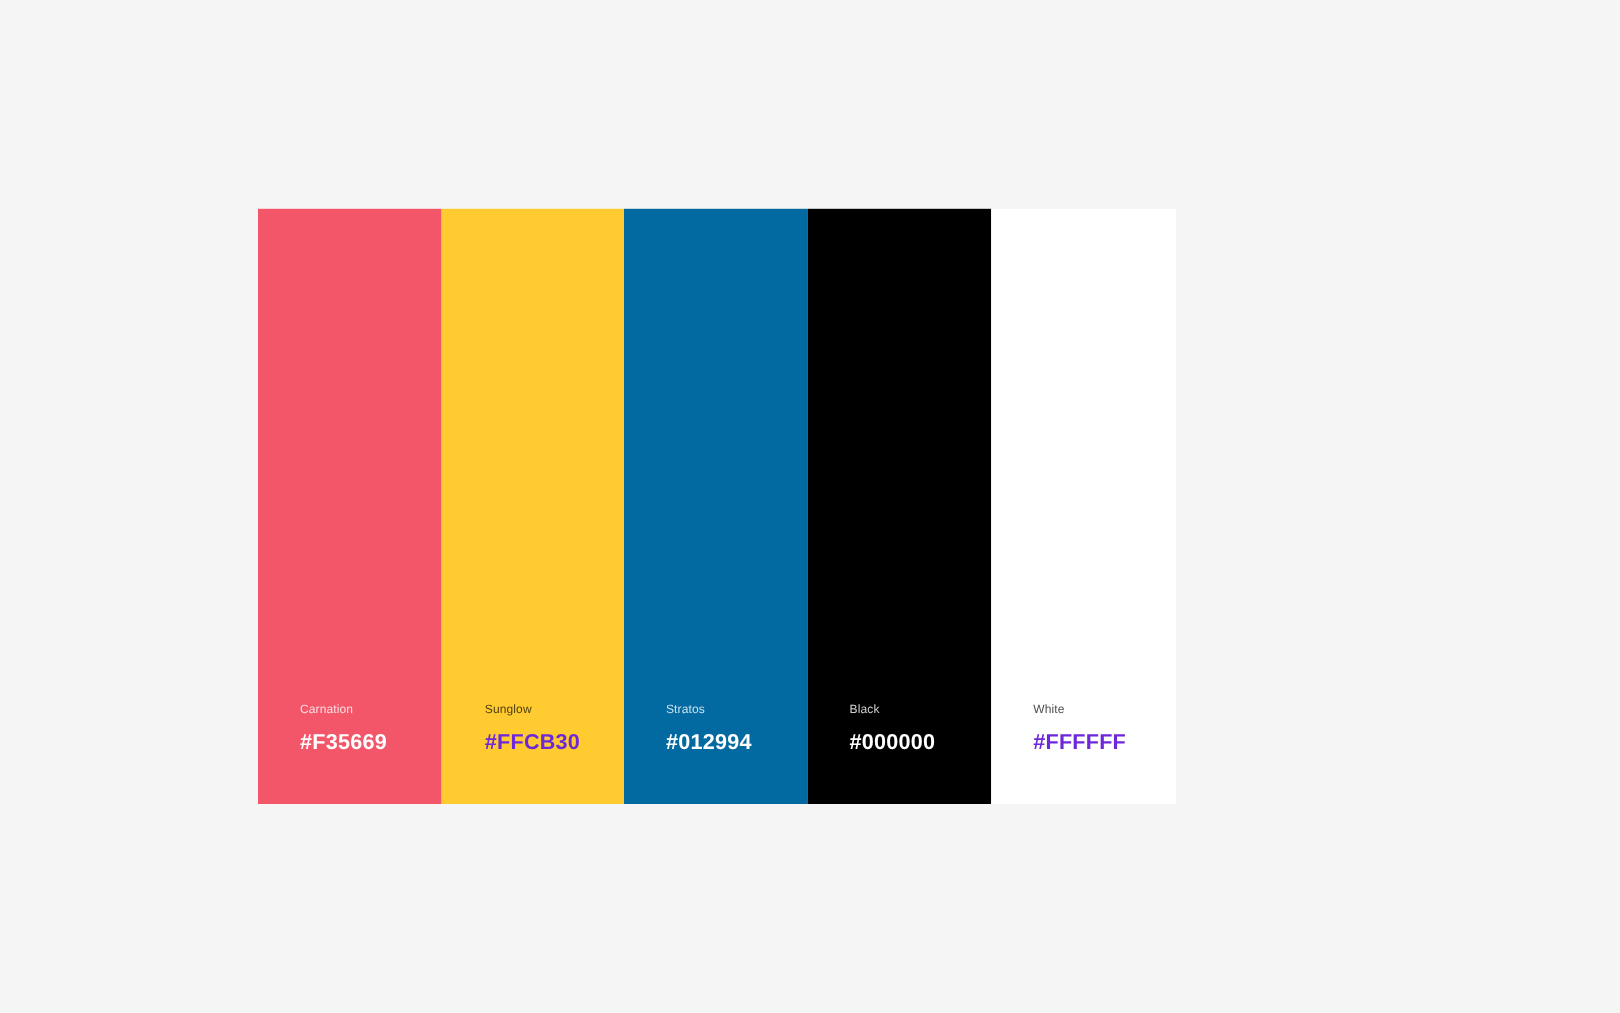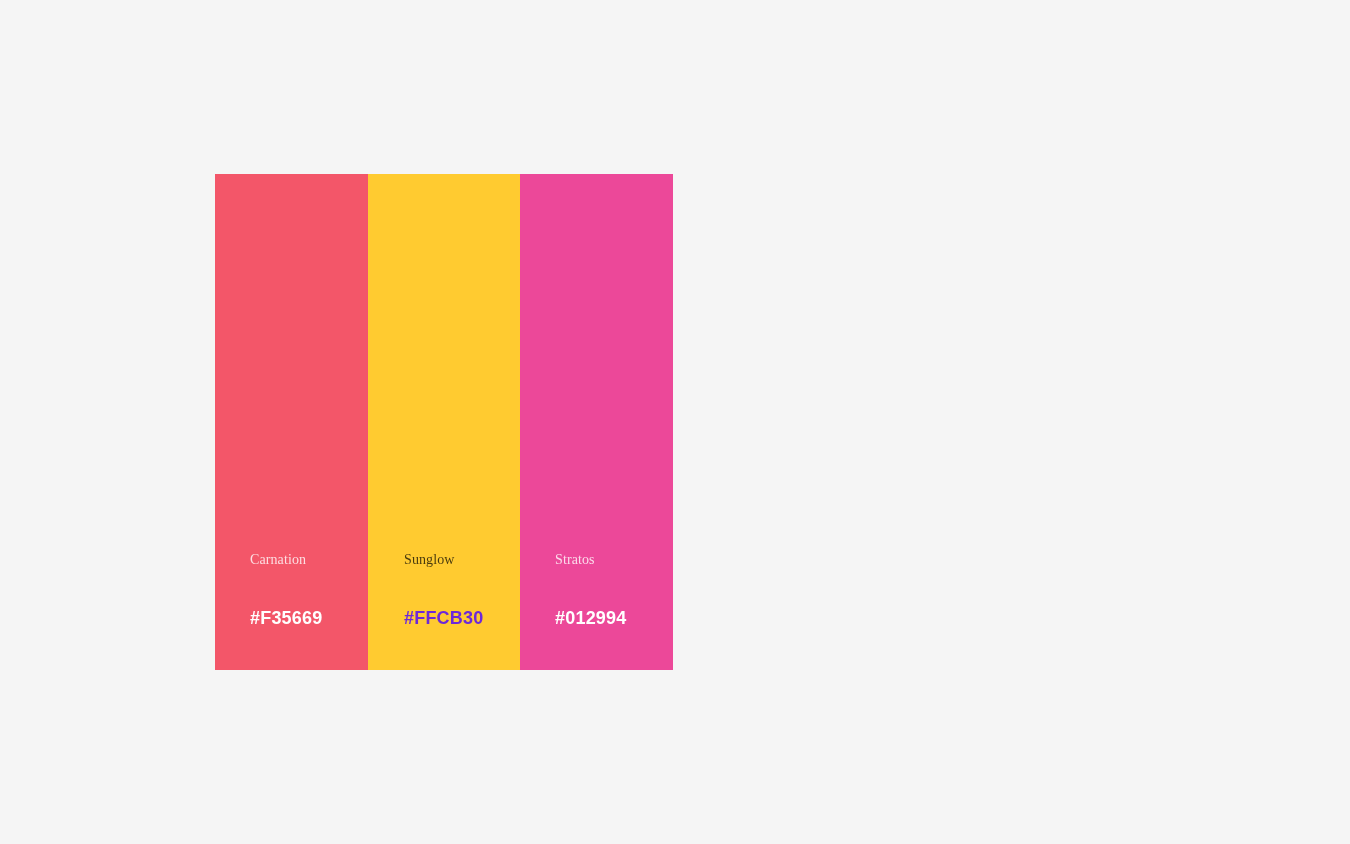--- a/index.html
+++ b/index.html
@@ -32,53 +32,59 @@
     height: 100%;
     box-sizing: border-box;
     display: flex;
     flex-direction: column;
     justify-content: flex-end;
     padding: 0 0 41px 35px;
     overflow: hidden;
   }
 
   .swatch-name {
-    font-size: 14px;
+    font-size: 10px;
     line-height: 14px;
     font-weight: 400;
     letter-spacing: 0.1px;
     margin-bottom: 8px;
     white-space: nowrap;
-    font-family: Liberation Serif, serif;
   }
 
   .swatch-hex {
     font-size: 18px;
     line-height: 22px;
     font-weight: bold;
     letter-spacing: 0.2px;
     white-space: nowrap;
-    margin-top: 32px;
   }
 
   
   .tone-light .swatch-name { color: rgba(255,255,255,0.80); }
   .tone-light .swatch-hex  { color: #FFFFFF; }
   .tone-dark  .swatch-name { color: rgba(0,0,0,0.72); }
   .tone-dark  .swatch-hex  { color: #6d28d9; }
 </style>
 </head>
 <body style="background: rgb(245, 245, 245);">
 
 <div id="palette-board">
     <div class="swatch tone-light" style="background: rgb(243, 86, 105); width: 153px; flex: 0 0 153px;">
       <div class="swatch-name">Carnation</div>
       <div class="swatch-hex">#F35669</div>
     </div>
     <div class="swatch tone-dark" style="background: rgb(255, 203, 48); width: 152px; flex: 0 0 152px; padding-left: 36px;">
       <div class="swatch-name">Sunglow</div>
       <div class="swatch-hex">#FFCB30</div>
     </div>
-    <div class="swatch tone-light" style="background: #ec4899; width: 153px; flex: 0 0 153px;">
+    <div class="swatch tone-light" style="background: #0369a1; width: 153px; flex: 0 0 153px;">
       <div class="swatch-name">Stratos</div>
       <div class="swatch-hex">#012994</div>
+    </div>
+    <div class="swatch tone-light" style="background: rgb(0, 0, 0); width: 153px; flex: 0 0 153px;">
+      <div class="swatch-name">Black</div>
+      <div class="swatch-hex">#000000</div>
+    </div>
+    <div class="swatch tone-dark" style="background: rgb(255, 255, 255); width: 154px; flex: 0 0 154px;">
+      <div class="swatch-name">White</div>
+      <div class="swatch-hex">#FFFFFF</div>
     </div>
   </div>
 
 </body></html>

